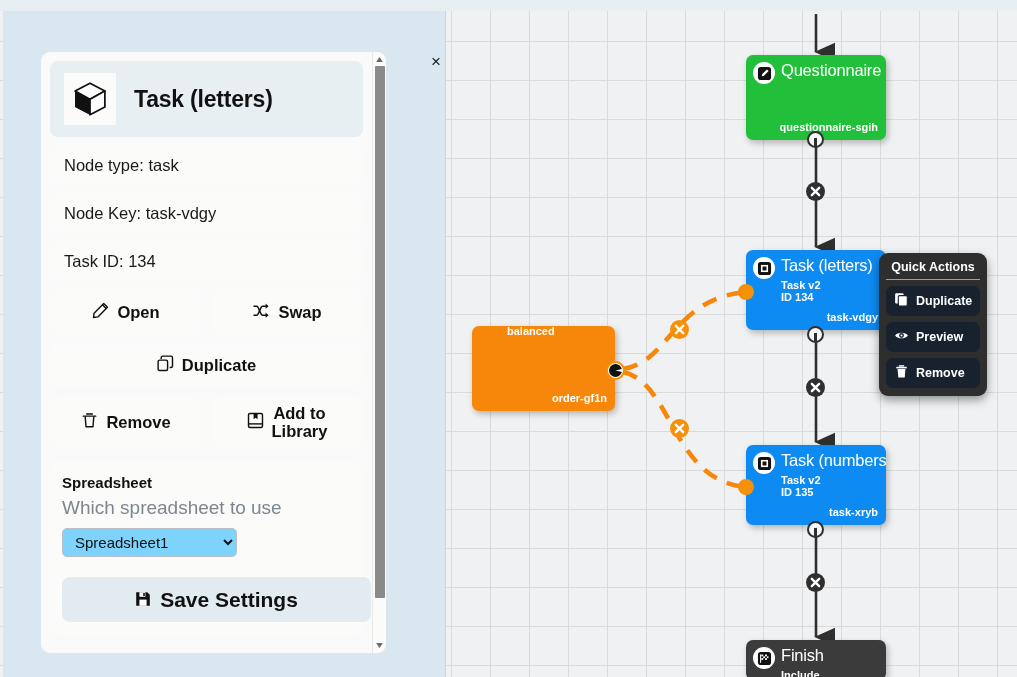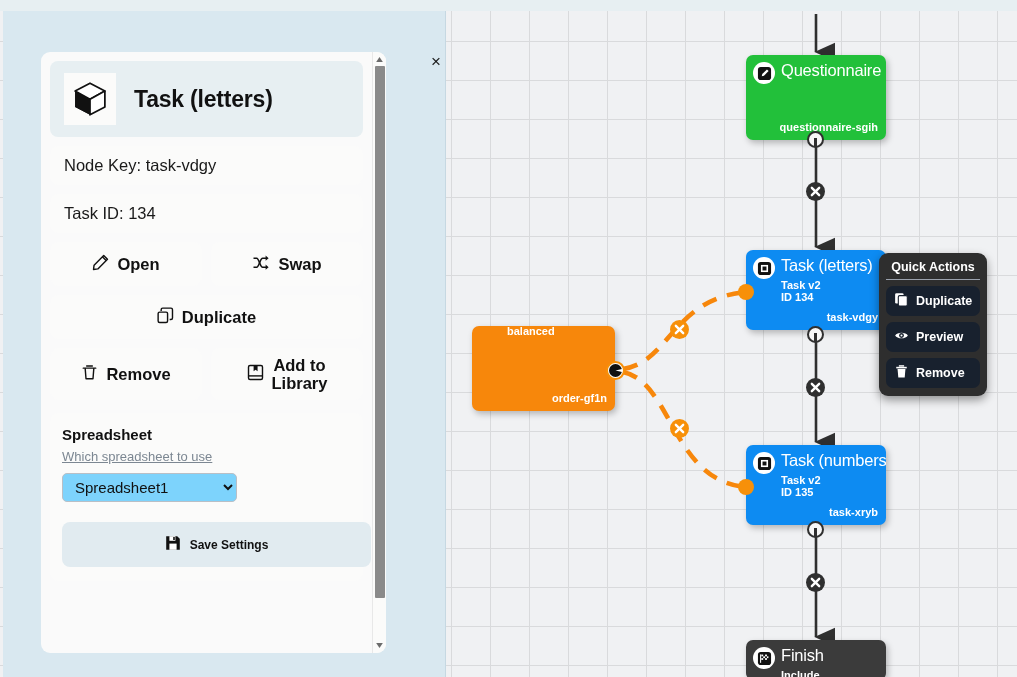--- a/index.html
+++ b/index.html
@@ -264,24 +264,23 @@
     background: #fbfbfa;
     border-radius: 9px;
     padding: 13px 12px 14px 12px;
   }
   #settings .stitle {
     font-size: 15px;
     font-weight: bold;
     color: #111111;
   }
   #settings .sdesc {
-    font-size: 13px;
+    font-size: 19px;
     color: #7c8792;
     margin-top: 6px;
-    text-decoration: underline;
   }
   #settings select {
     margin-top: 9px;
     width: 175px;
     height: 29px;
     font-size: 15px;
     font-family: "Liberation Sans", sans-serif;
     border: 1px solid #b9bfc6;
     border-radius: 5px;
     background: #7dd3fc;
@@ -291,21 +290,21 @@
   #savebtn {
     margin: 20px auto 0 auto;
     width: 309px;
     height: 45px;
     background: #e1ebf0;
     border-radius: 8px;
     display: flex;
     align-items: center;
     justify-content: center;
     gap: 9px;
-    font-size: 12px;
+    font-size: 21px;
     font-weight: bold;
     color: #111111;
     cursor: pointer;
   }
 
   
   #sbar {
     position: absolute;
     right: 0; top: 0;
     width: 14px; height: 601px;
@@ -502,20 +501,21 @@
             <svg width="38" height="38" viewBox="0 0 24 24">
               <path d="M12 2 L21.4 7 L21.4 17 L12 22 L2.6 17 L2.6 7 Z" fill="#111111"></path>
               <path d="M12 2 L21.4 7 L12 12.1 L2.6 7 Z" fill="#ffffff" stroke="#111111" stroke-width="1.1" stroke-linejoin="round"></path>
               <path d="M12 12.1 L21.4 7 L21.4 17 L12 22 Z" fill="#ffffff" stroke="#111111" stroke-width="1.1" stroke-linejoin="round"></path>
               <path d="M12 12.1 L2.6 7 L2.6 17 L12 22 Z" fill="#111111"></path>
             </svg>
           </div>
           <div class="htitle">Task (letters)</div>
         </div>
 
+        <div class="infobox">Node type: task</div>
         <div class="infobox">Node Key: task-vdgy</div>
         <div class="infobox">Task ID: 134</div>
 
         <div class="btnrow">
           <div class="pbtn">
             <span>
               <svg width="17" height="17" viewBox="0 0 18 18">
                 <path d="M12.4 1.6 L16.4 5.6 L6.2 15.8 L1.6 16.4 L2.2 11.8 Z" fill="none" stroke="#111" stroke-width="1.5" stroke-linejoin="round"></path>
                 <path d="M11 3 L15 7" stroke="#111" stroke-width="1.5"></path>
               </svg>

